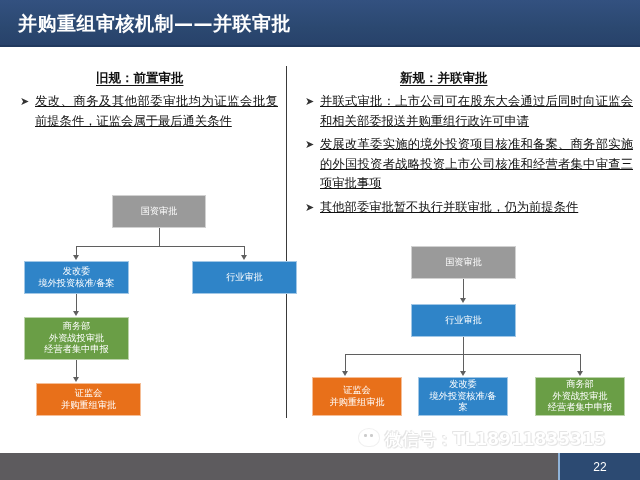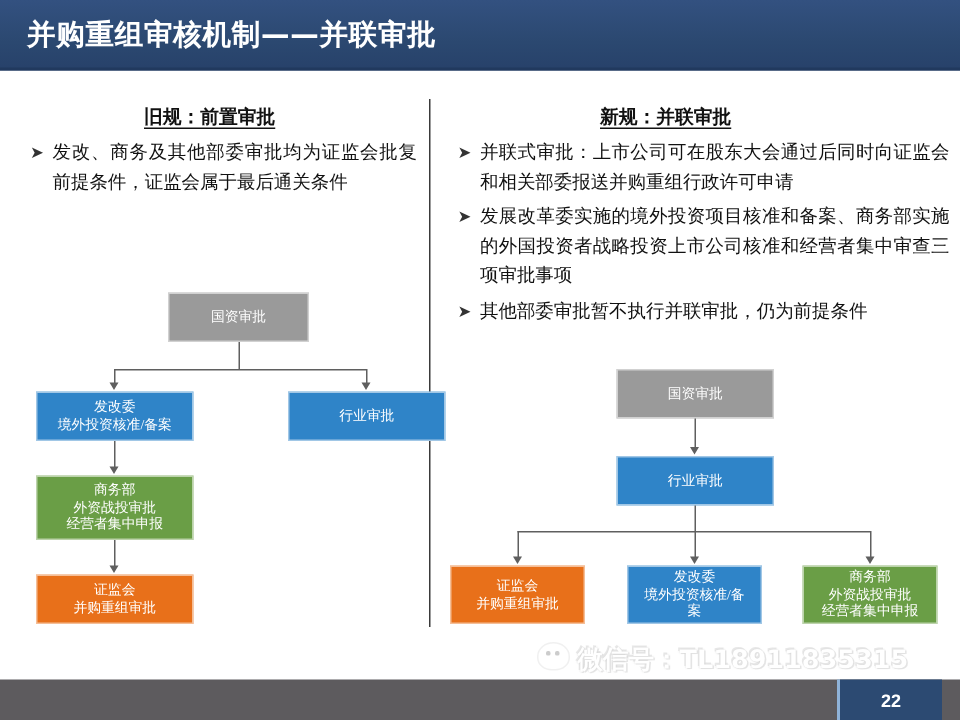--- a/index.html
+++ b/index.html
@@ -96,20 +96,21 @@
     color: #333;
     font-family: "DejaVu Sans", sans-serif;
   }
   .bullet-text {
     flex: 1 1 auto;
     font-size: 12.3px;
     line-height: 19.5px;
     color: #111;
     text-align: justify;
     font-family: "DejaVu Sans", "Liberation Sans", sans-serif;
+    text-decoration: underline;
   }
 
   
   .node {
     position: absolute;
     box-sizing: border-box;
     display: flex;
     flex-direction: column;
     align-items: center;
     justify-content: center;
@@ -118,21 +119,21 @@
     font-size: 9.2px;
     line-height: 11.6px;
     padding: 2px 3px;
     font-family: Liberation Serif, serif;
     border: 1px solid rgba(255,255,255,0.55);
   }
   .node span { display: block; white-space: nowrap; }
   .node.gray   { background: #9a9a9a; }
   .node.blue   { background: #2f84c8; }
   .node.green  { background: #6a9e46; }
-  .node.orange { background: #e8701a; }
+  .node.orange { background: #e8701a; margin-left: 12px; }
 
   
   .vline, .hline {
     position: absolute;
     background: #5f5f5f;
   }
   .vline { width: 1px; }
   .hline { height: 1px; }
   .arrowhead {
     position: absolute;
@@ -190,27 +191,26 @@
     left: 0;
     top: 453px;
     width: 640px;
     height: 27px;
     background: #5d5b5e;
   }
   #footer-page-block {
     position: absolute;
     left: 560px;
     top: 453px;
-    width: 68px;
+    width: 80px;
     height: 27px;
     background: #2c4a72;
     display: flex;
     align-items: center;
     justify-content: center;
-    font-weight: bold;
   }
   #footer-page-block .pagenum {
     font-size: 12px;
     color: #ffffff;
     font-family: "Liberation Sans", sans-serif;
   }
   #footer-accent {
     position: absolute;
     left: 558px;
     top: 453px;

